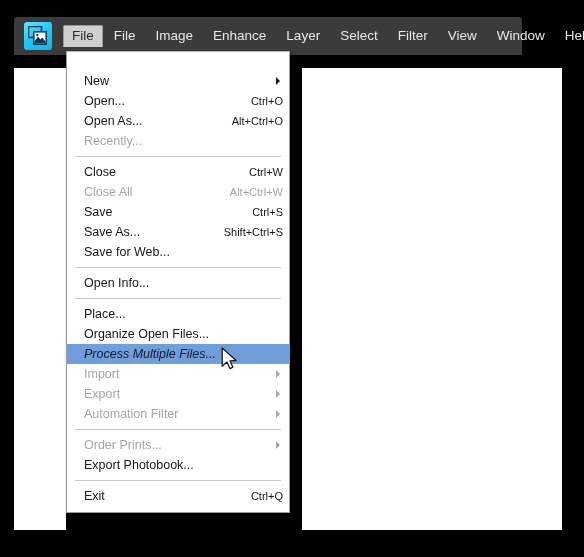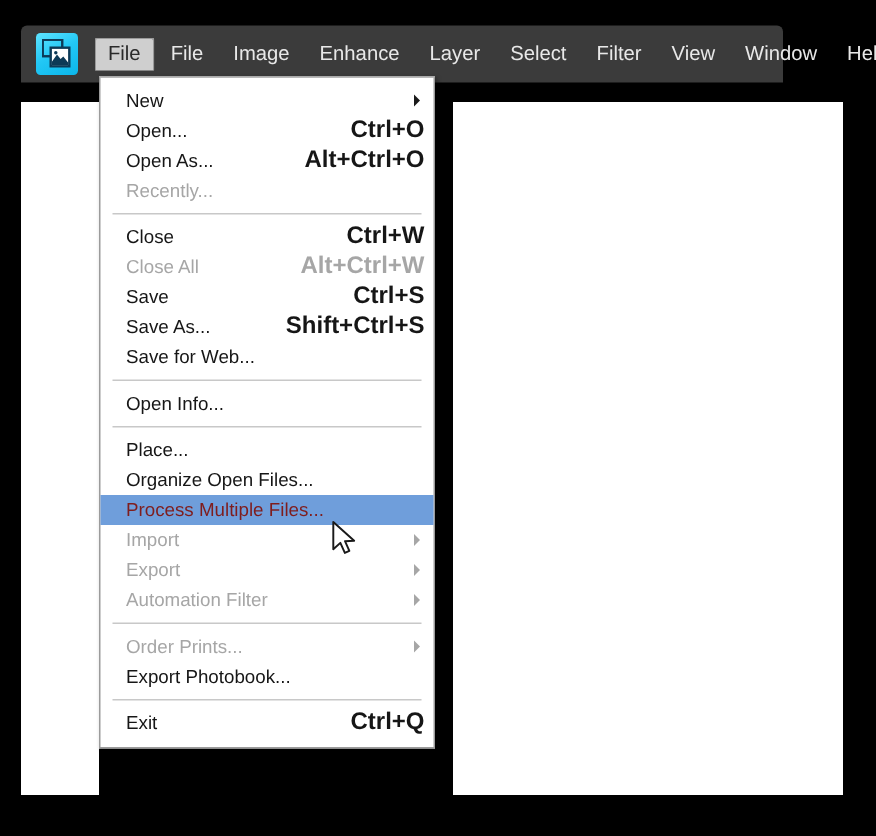--- a/index.html
+++ b/index.html
@@ -77,50 +77,49 @@
 
   
   #file-dropdown {
     position: absolute;
     left: 66px;
     top: 51px;
     width: 224px;
     background: #ffffff;
     border: 1px solid #9b9b9b;
     border-top: 1px solid #b9b9b9;
-    padding: 5px 0 6px 0;
+    padding: 19px 0 6px 0;
     box-sizing: border-box;
     box-shadow: 1px 1px 3px rgba(0,0,0,0.35);
   }
 
   .menu-item {
     position: relative;
     display: flex;
     align-items: center;
     height: 20px;
     padding: 0 6px 0 17px;
     font-size: 12.5px;
     color: #161616;
     white-space: nowrap;
     box-sizing: border-box;
   }
   .menu-item .label { flex: 0 0 auto; }
   .menu-item .accel {
     margin-left: auto;
     padding-left: 18px;
-    font-size: 16px;
+    font-size: 11px;
     color: #161616;
-    font-weight: bold;
   }
   .menu-item.disabled .label,
   .menu-item.disabled .accel { color: #a6a6a6; }
   .menu-item.highlighted {
     background: #6f9edb;
   }
-  .menu-item.highlighted .label { color: #7f1d1d; }
+  .menu-item.highlighted .label { color: #0f172a; font-style: italic; }
 
   .menu-item .arrow {
     position: absolute;
     right: 9px;
     top: 50%;
     transform: translateY(-50%);
     width: 0; height: 0;
     border-left: 4.5px solid #1a1a1a;
     border-top: 4px solid transparent;
     border-bottom: 4px solid transparent;

